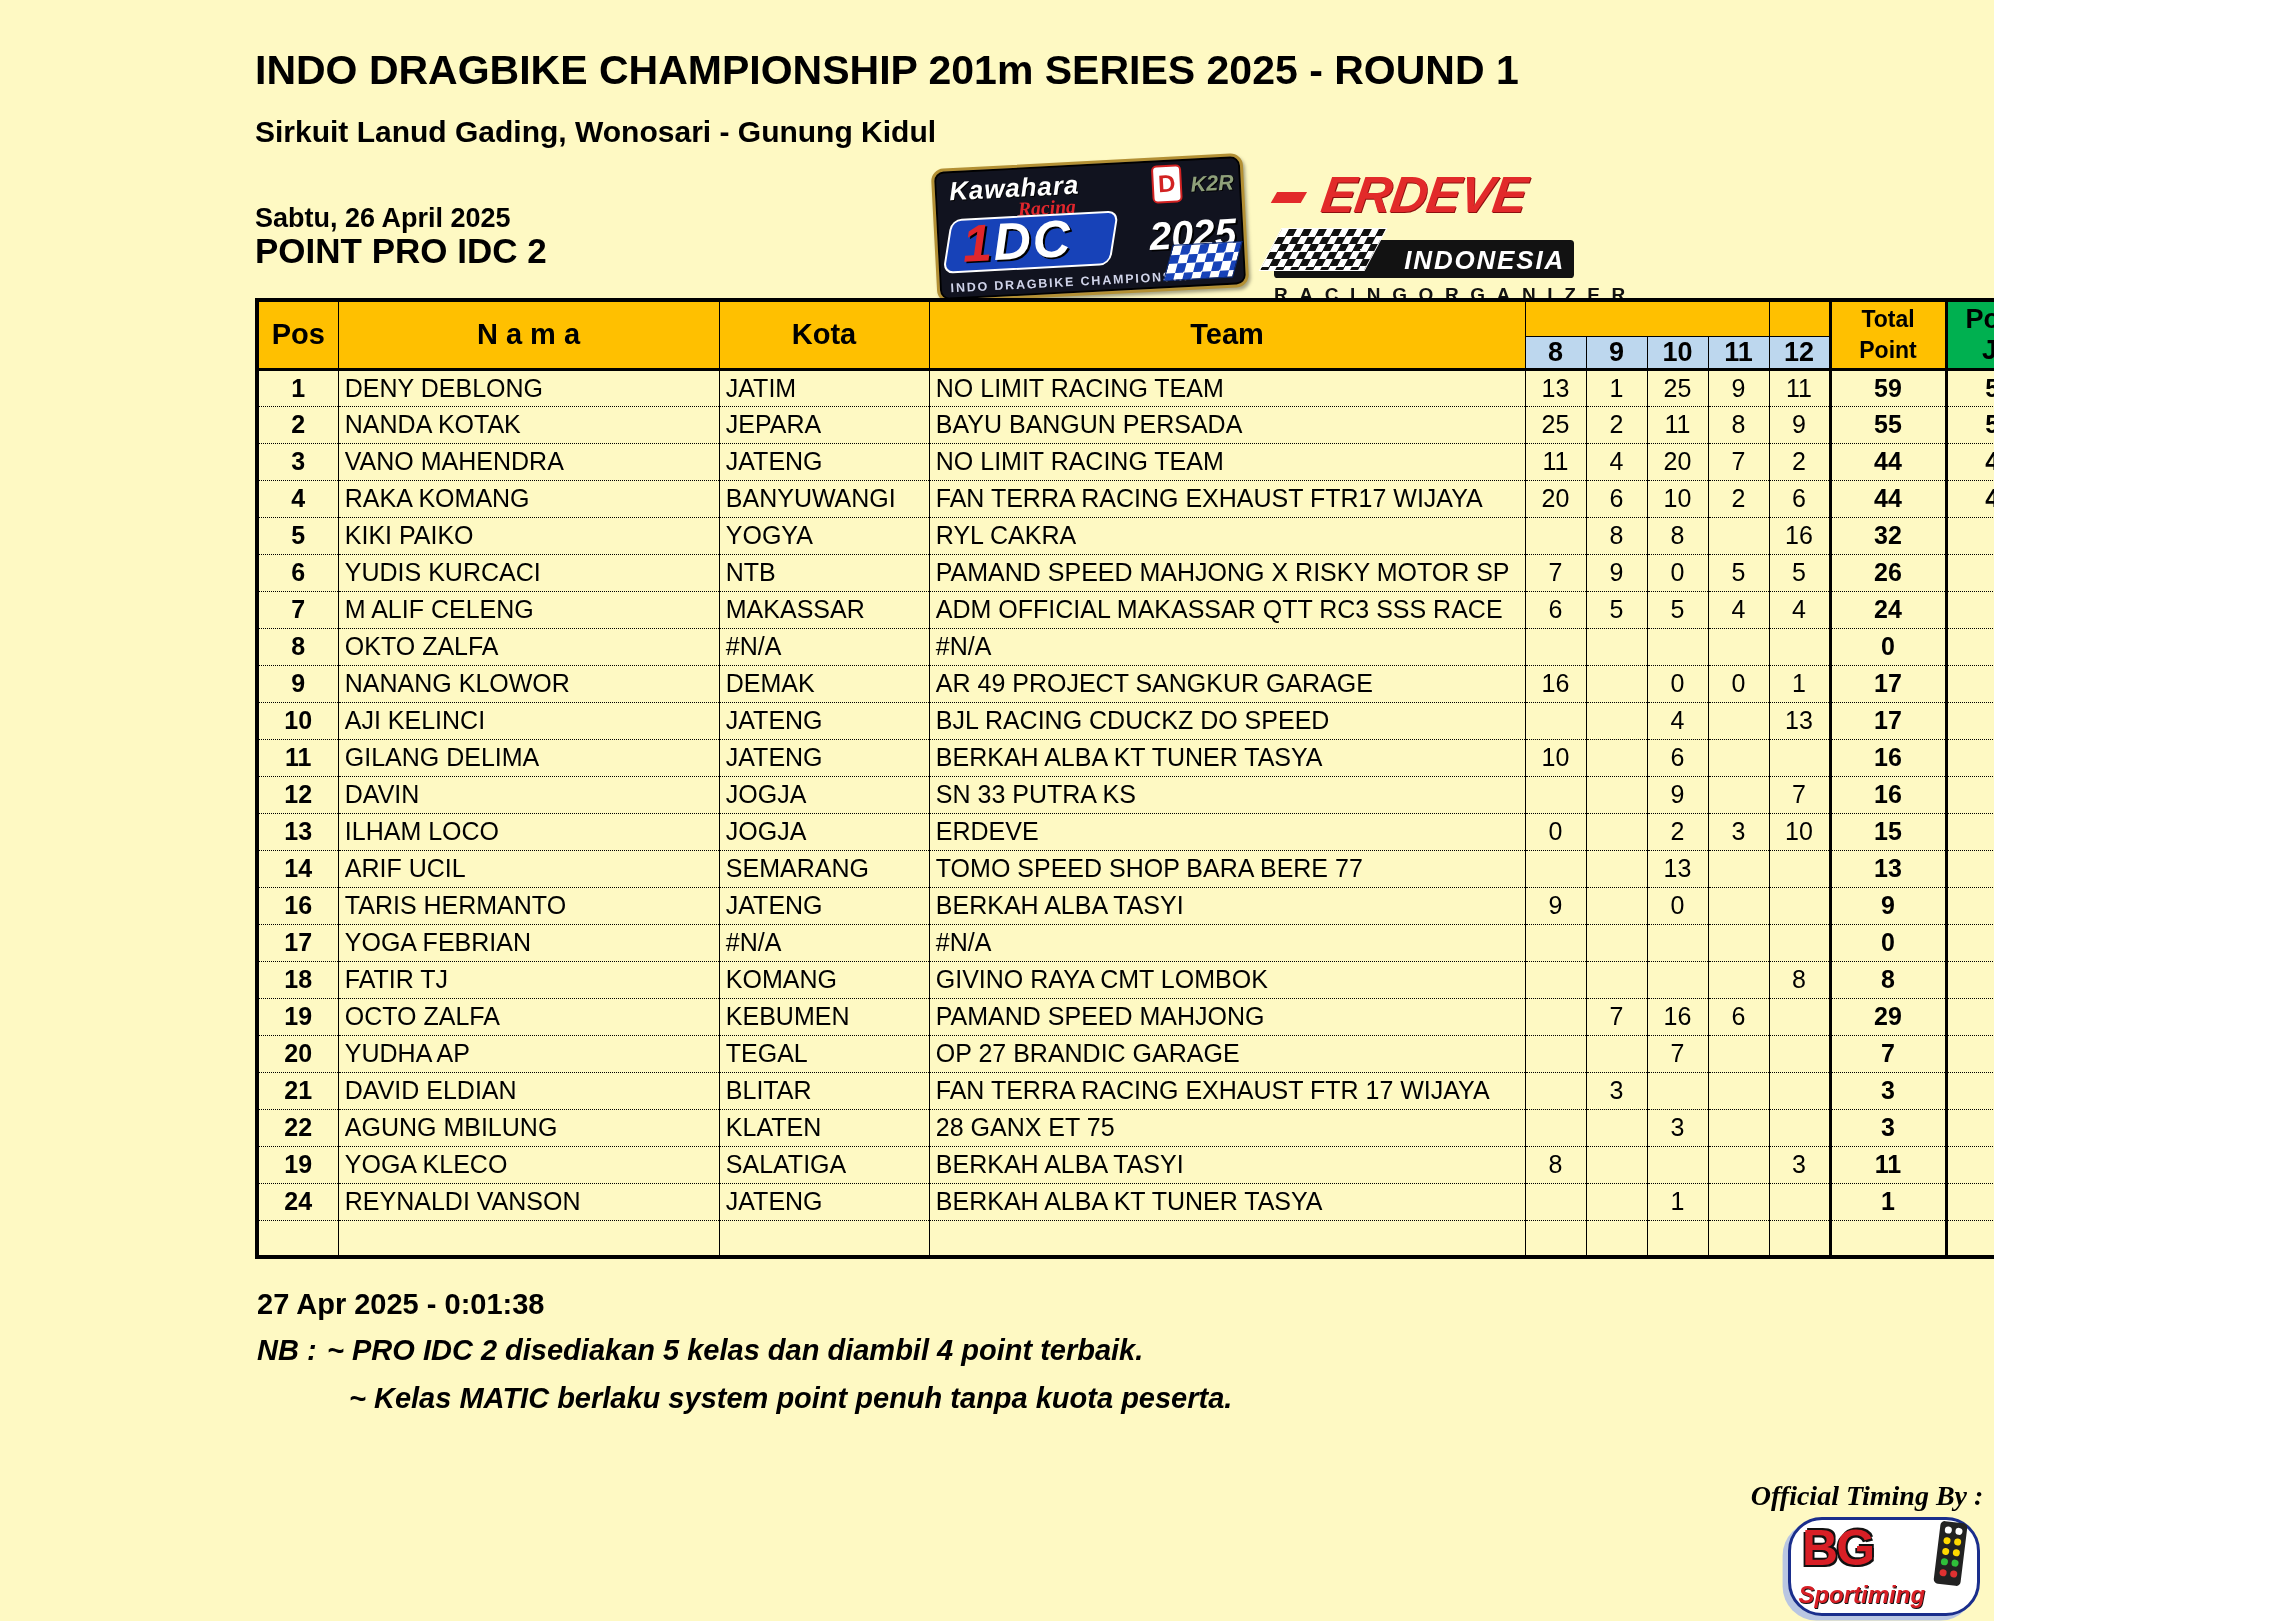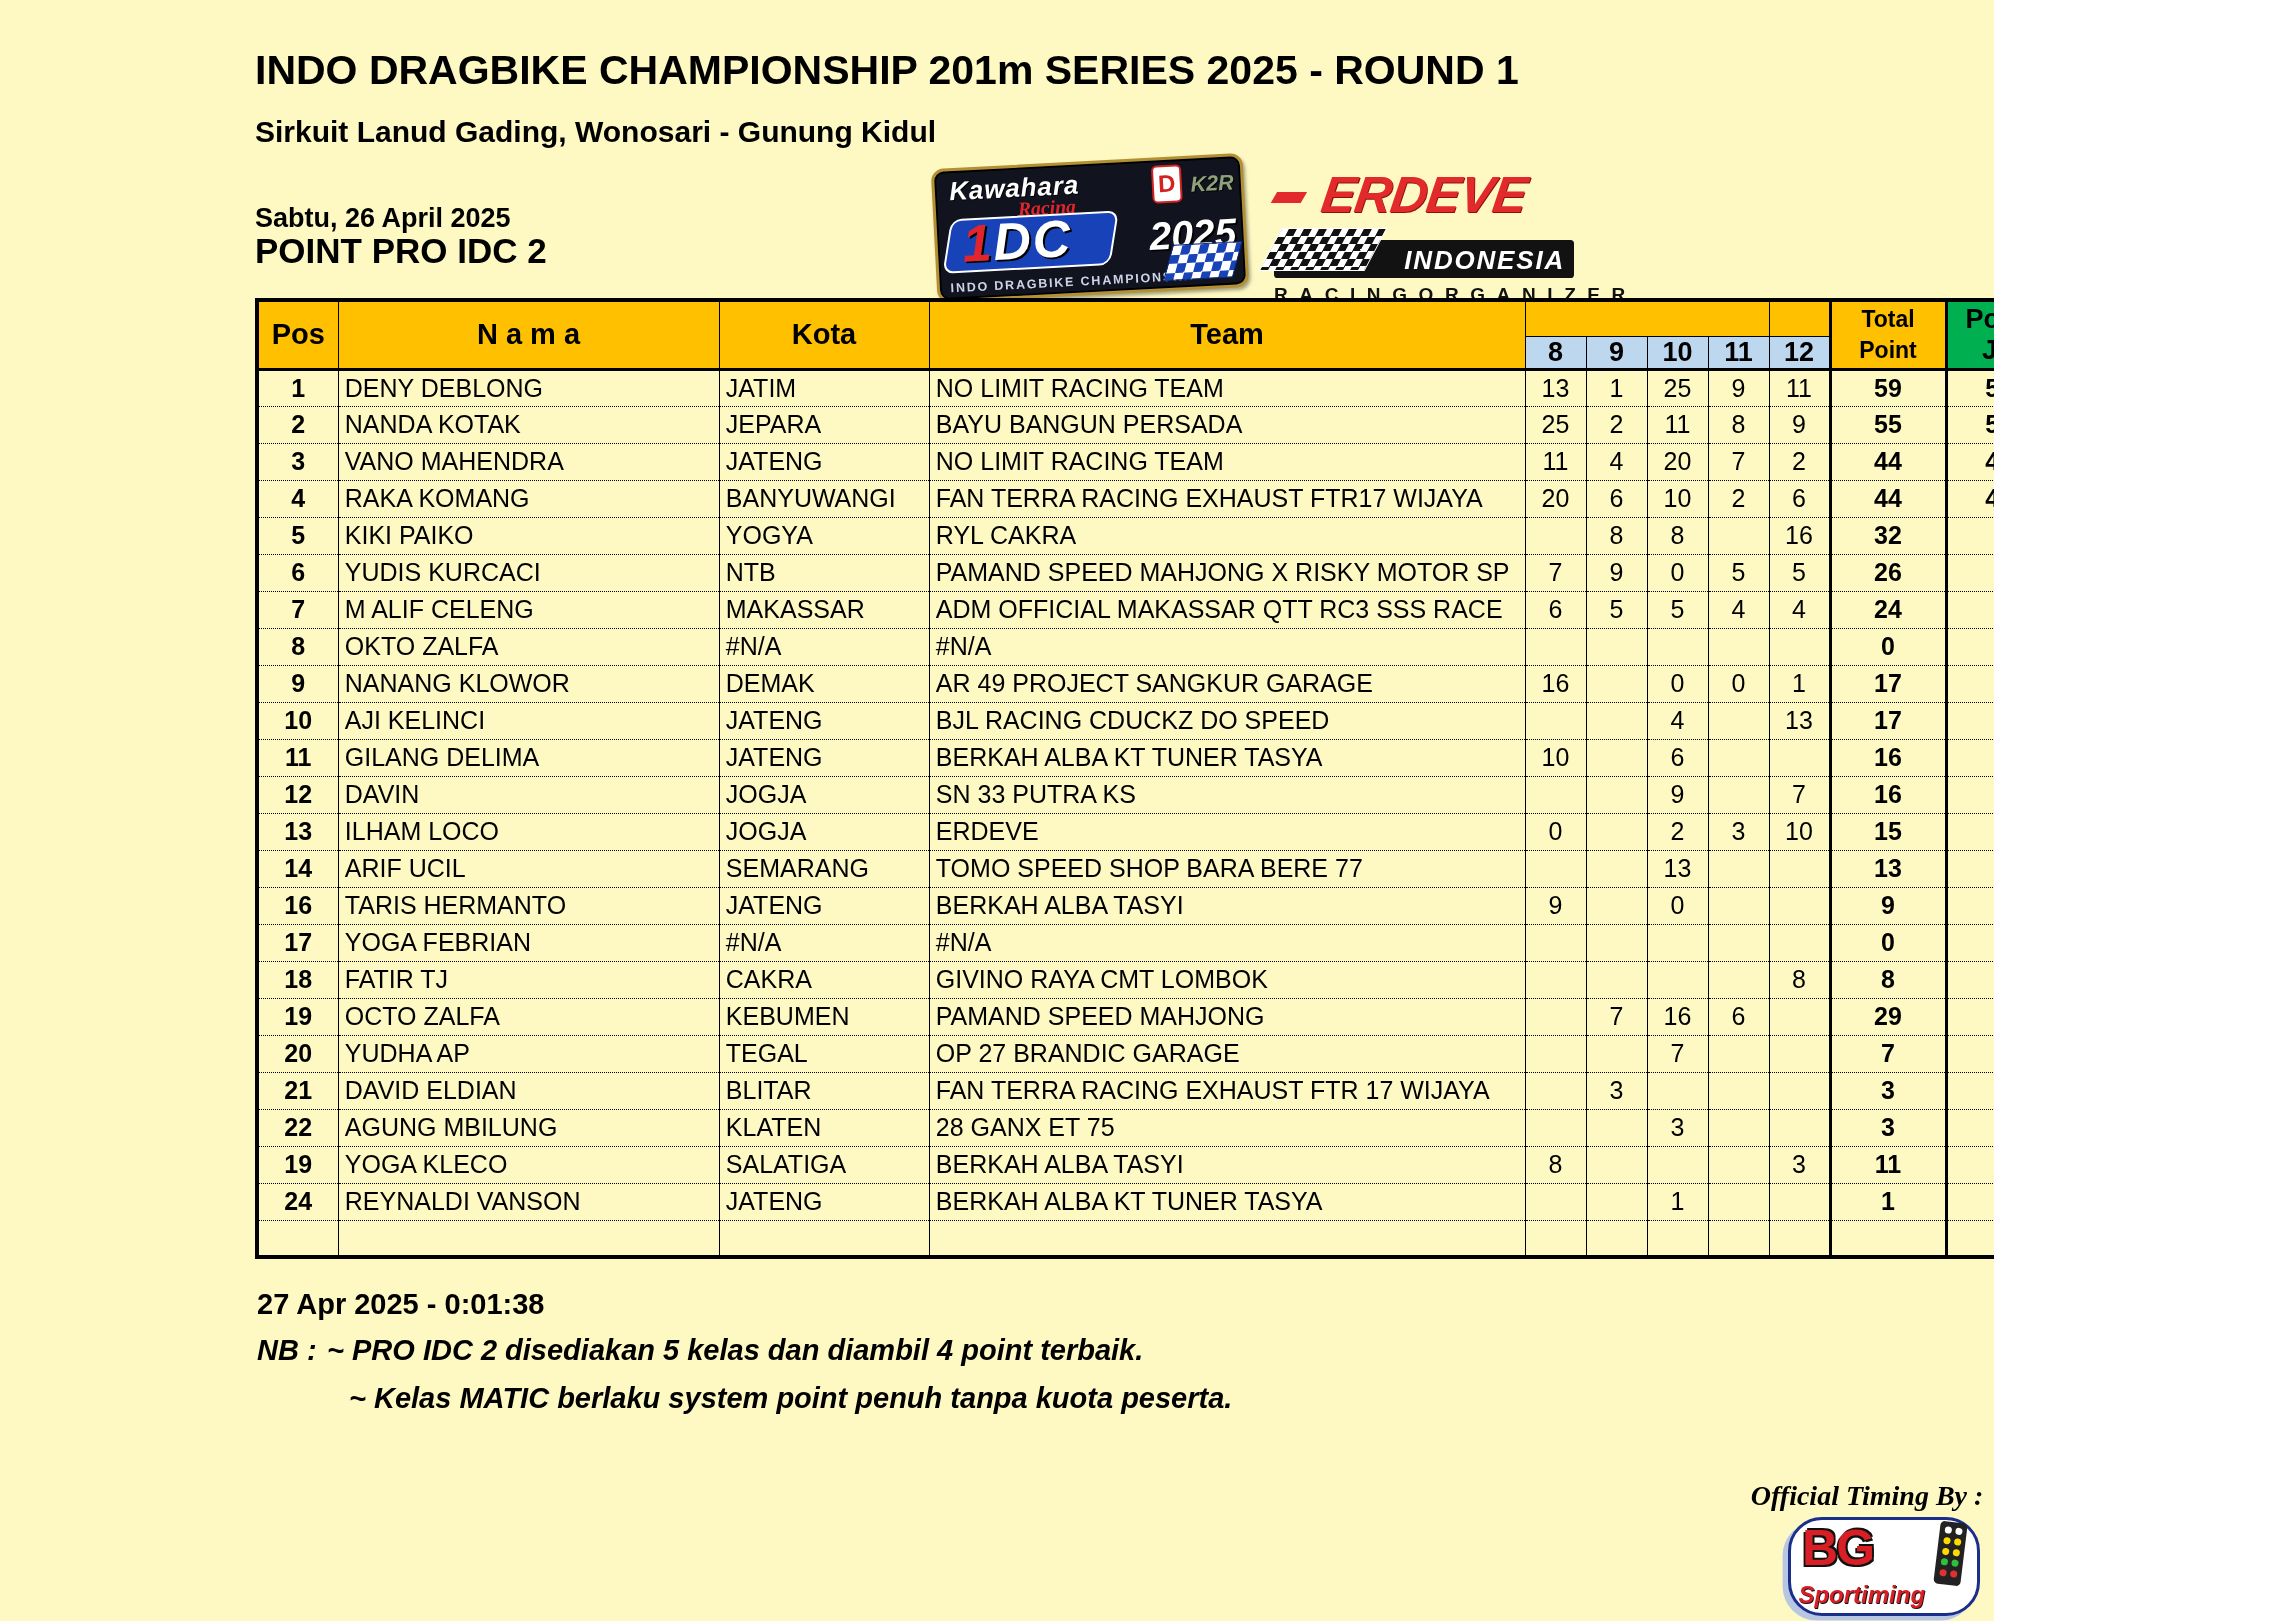--- a/index.html
+++ b/index.html
@@ -357,21 +357,21 @@
           <td class="c-round"></td>
           <td class="c-round"></td>
           <td class="c-round"></td>
           <td class="c-round"></td>
           <td class="c-total">0</td>
           <td class="c-ju"></td>
         </tr>
         <tr>
           <td class="c-pos">18</td>
           <td class="c-text">FATIR TJ</td>
-          <td class="c-text">CAKRA</td>
+          <td class="c-text">KOMANG</td>
           <td class="c-text">GIVINO RAYA CMT LOMBOK</td>
           <td class="c-round"></td>
           <td class="c-round"></td>
           <td class="c-round"></td>
           <td class="c-round"></td>
           <td class="c-round">8</td>
           <td class="c-total">8</td>
           <td class="c-ju"></td>
         </tr>
         <tr>

